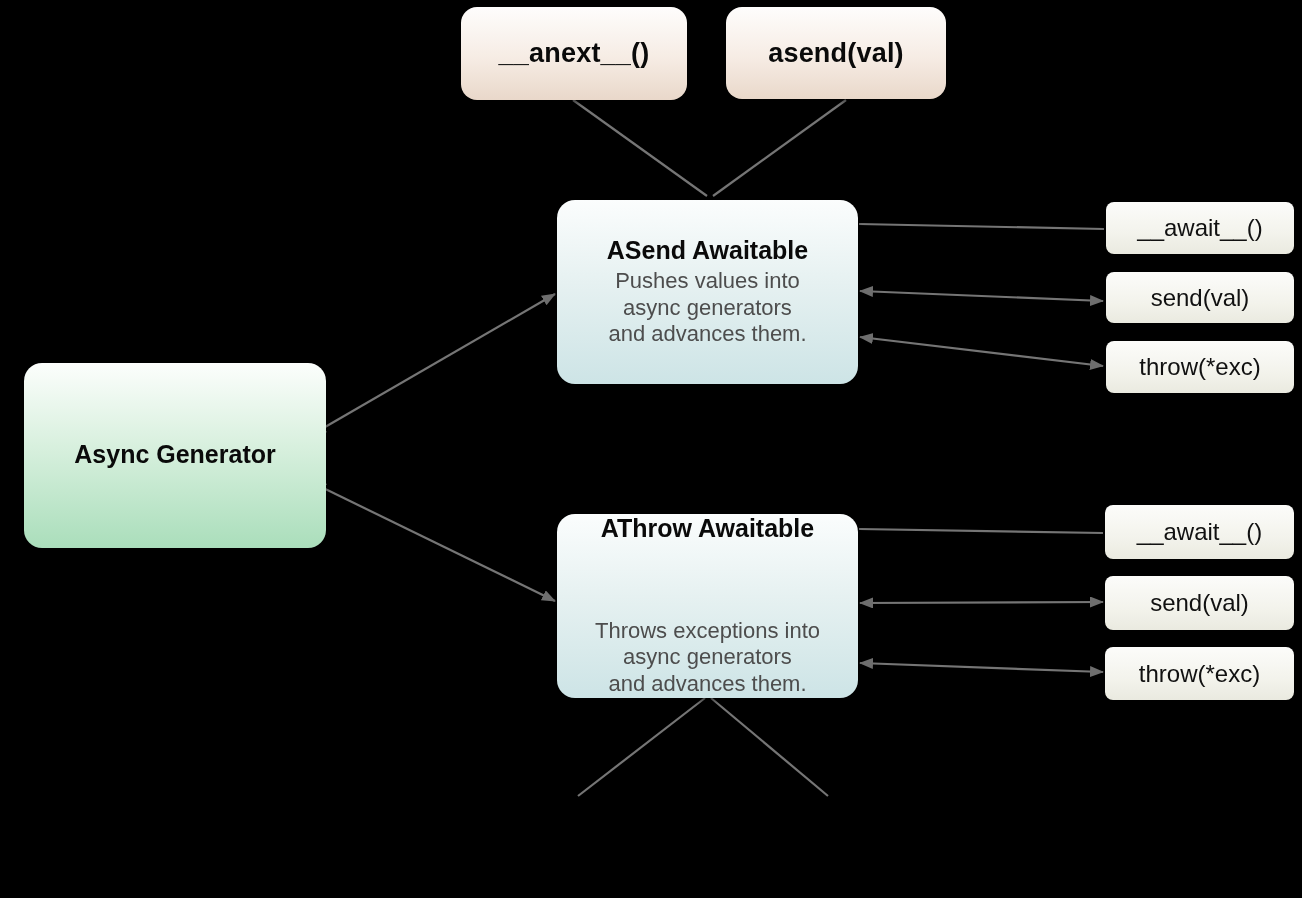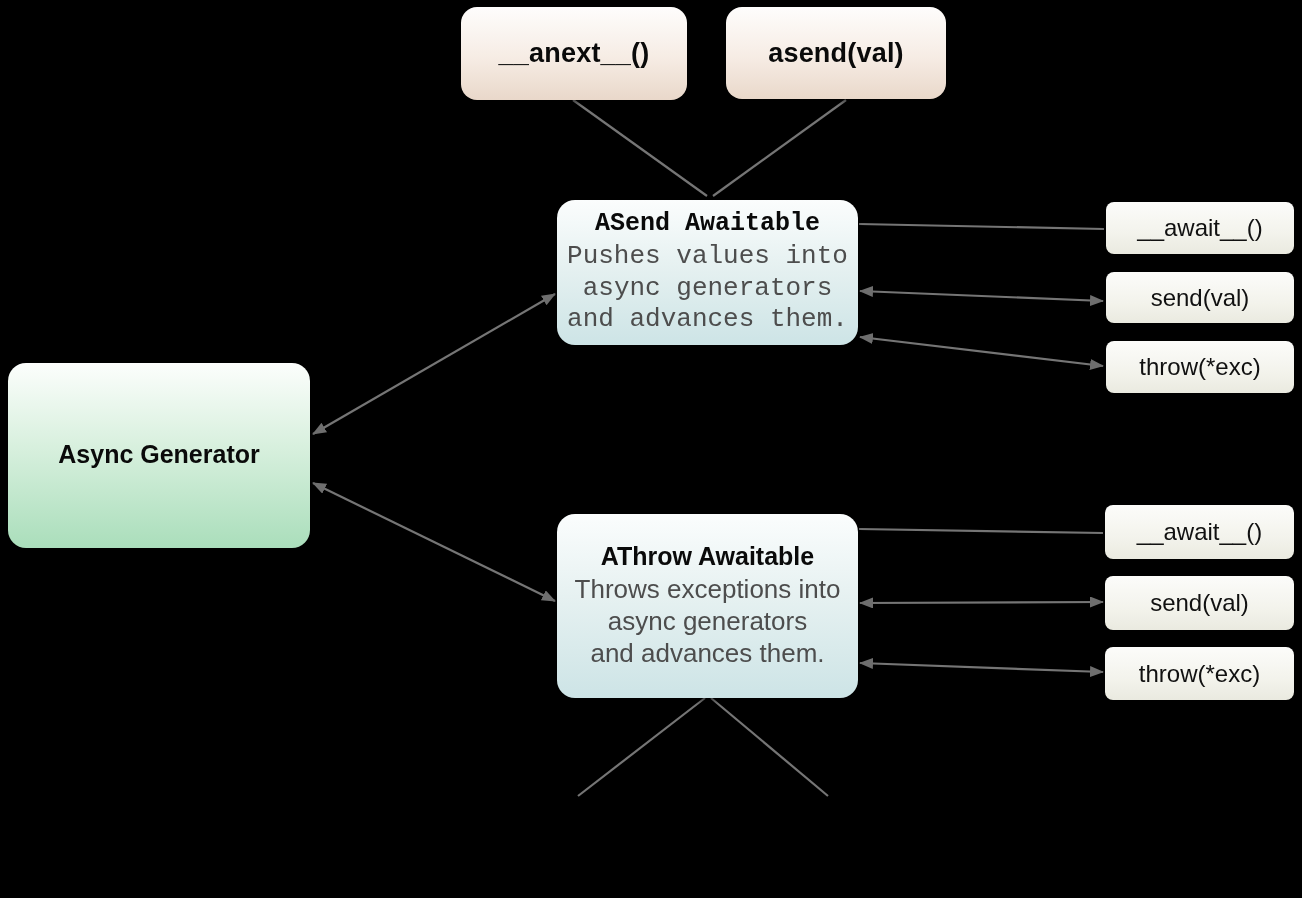--- a/index.html
+++ b/index.html
@@ -61,36 +61,36 @@
     color: #0a0a0a;
     letter-spacing: 0.2px;
   }
   .node-title {
     font-weight: bold;
     font-size: 25px;
     color: #0a0a0a;
     margin-bottom: 3px;
   }
   .node-desc {
-    font-size: 26px;
+    font-size: 22px;
     line-height: 1.22;
     color: #4d4d4d;
     white-space: pre-line;
   }
   .small-label {
     font-size: 24px;
     color: #111111;
   }
 
   
   #n-anext            { left: 461px; top: 7px;   width: 226px; height: 93px; }
   #n-asend            { left: 726px; top: 7px;   width: 220px; height: 92px; }
-  #n-asend-awaitable  { left: 557px; top: 200px; width: 301px; height: 145px; font-family: Liberation Mono, monospace; }
-  #n-async-generator  { left: 8px;   top: 363px; width: 302px; height: 185px; }
-  #n-athrow-awaitable { left: 557px; top: 514px; width: 301px; height: 184px; }
+  #n-asend-awaitable  { left: 557px; top: 200px; width: 301px; height: 184px; }
+  #n-async-generator  { left: 24px;   top: 363px; width: 302px; height: 185px; }
+  #n-athrow-awaitable { left: 557px; top: 514px; width: 301px; height: 184px; justify-content: space-between; }
   #n-athrow-call      { left: 459px; top: 796px; width: 227px; height: 95px; }
   #n-aclose           { left: 722px; top: 796px; width: 233px; height: 95px; }
   #n-await-1          { left: 1106px; top: 202px; width: 188px; height: 52px; }
   #n-send-1           { left: 1106px; top: 272px; width: 188px; height: 51px; }
   #n-throw-1          { left: 1106px; top: 341px; width: 188px; height: 52px; }
   #n-await-2          { left: 1105px; top: 505px; width: 189px; height: 54px; }
   #n-send-2           { left: 1105px; top: 576px; width: 189px; height: 54px; }
   #n-throw-2          { left: 1105px; top: 647px; width: 189px; height: 53px; }
 </style>
 </head>

